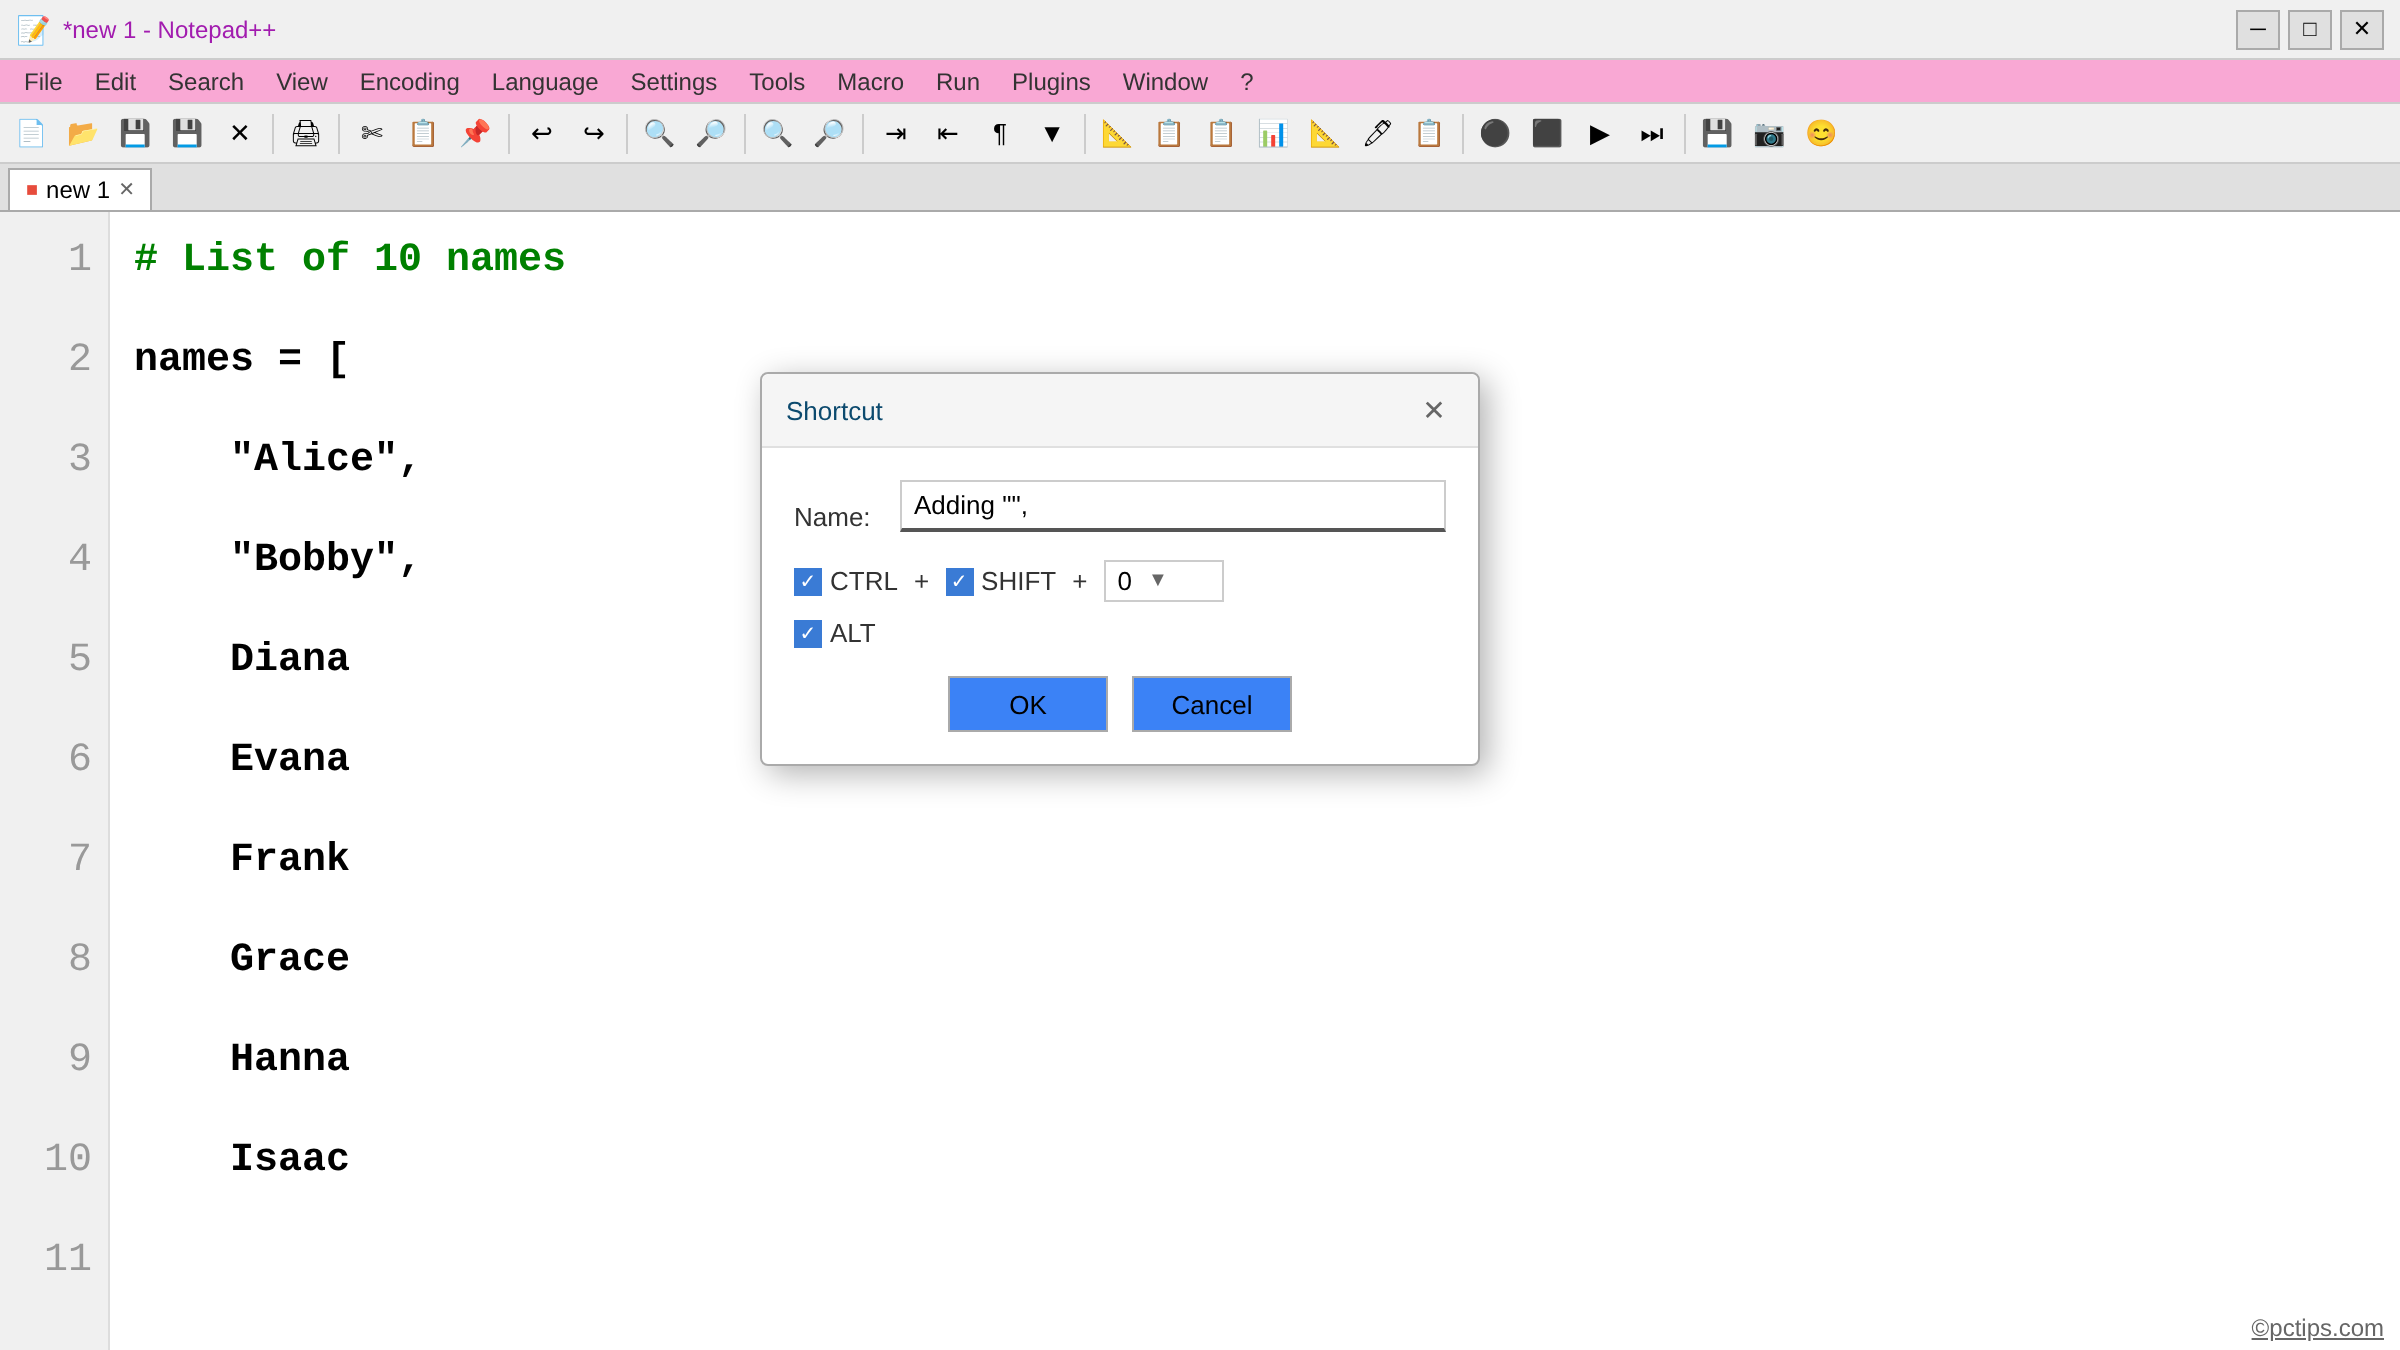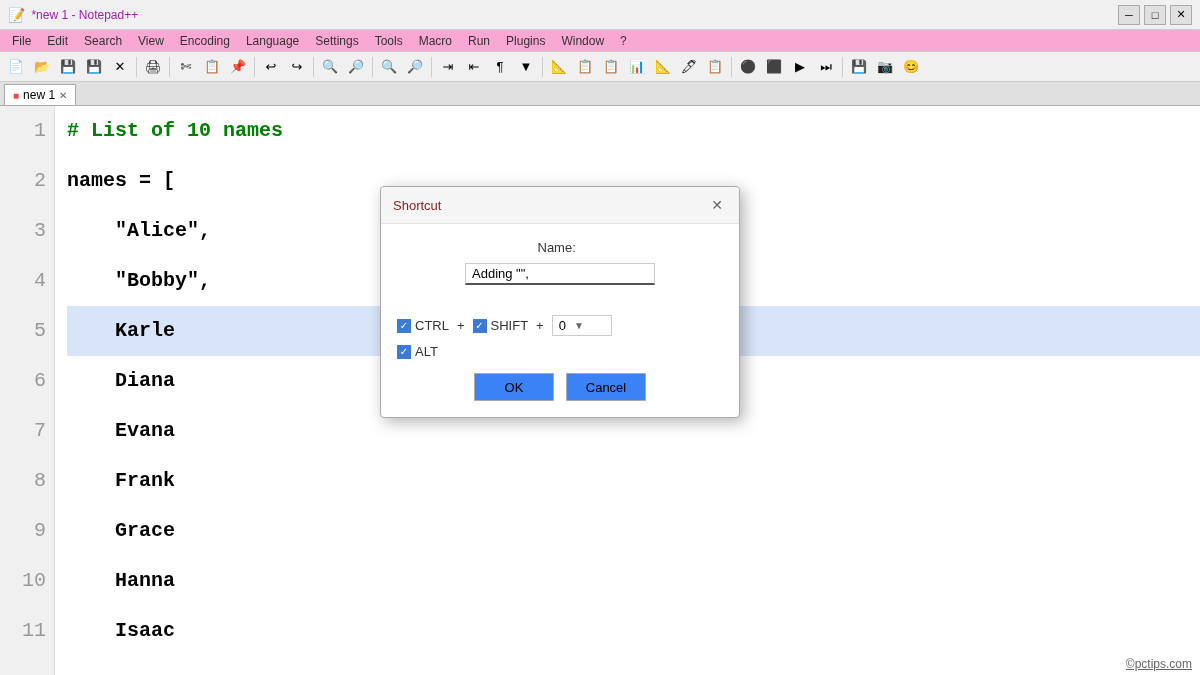--- a/index.html
+++ b/index.html
@@ -139,34 +139,33 @@
     }
     .dialog-title-bar {
       display: flex;
       align-items: center;
       justify-content: space-between;
       padding: 8px 12px;
       border-bottom: 1px solid #e0e0e0;
       background: #f5f5f5;
       border-radius: 4px 4px 0 0;
     }
-    .dialog-title { font-size: 13px; color: #7f1d1d; }
+    .dialog-title { font-size: 13px; color: #0c4a6e; }
     .dialog-close {
       width: 20px; height: 20px;
       display: flex; align-items: center; justify-content: center;
       font-size: 14px; color: #666; cursor: pointer;
       border: none; background: transparent;
     }
     .dialog-body { padding: 16px; }
     .name-row {
       display: flex;
-      align-items: center;
-      margin-bottom: 30px;
+      align-items: flex-end;
+      margin-bottom: 14px;
       gap: 8px;
-      flex-direction: column;
     }
     .name-label { font-size: 13px; color: #333; min-width: 45px; }
     .name-input {
       flex: 1;
       height: 26px;
       border: 1px solid #ccc;
       border-bottom: 2px solid #555;
       padding: 2px 6px;
       font-size: 13px;
       outline: none;
@@ -323,21 +322,20 @@
     <div class="line-num">9</div>
     <div class="line-num">10</div>
     <div class="line-num">11</div>
   </div>
 
   <div class="code-area">
     <div class="code-line comment"># List of 10 names</div>
     <div class="code-line">names = [</div>
     <div class="code-line">    "Alice",</div>
     <div class="code-line">    "Bobby",</div>
-    <div class="code-line highlighted">    Karle</div>
     <div class="code-line">    Diana</div>
     <div class="code-line">    Evana</div>
     <div class="code-line">    Frank</div>
     <div class="code-line">    Grace</div>
     <div class="code-line">    Hanna</div>
     <div class="code-line">    Isaac</div>
   </div>
 
   <div class="dialog-overlay">
 

